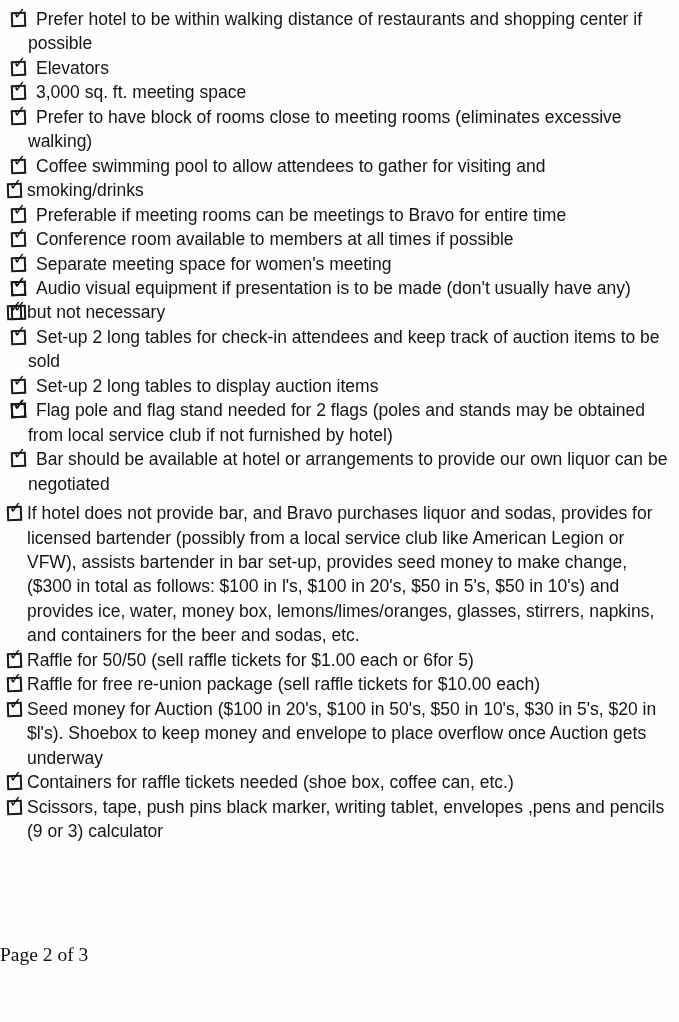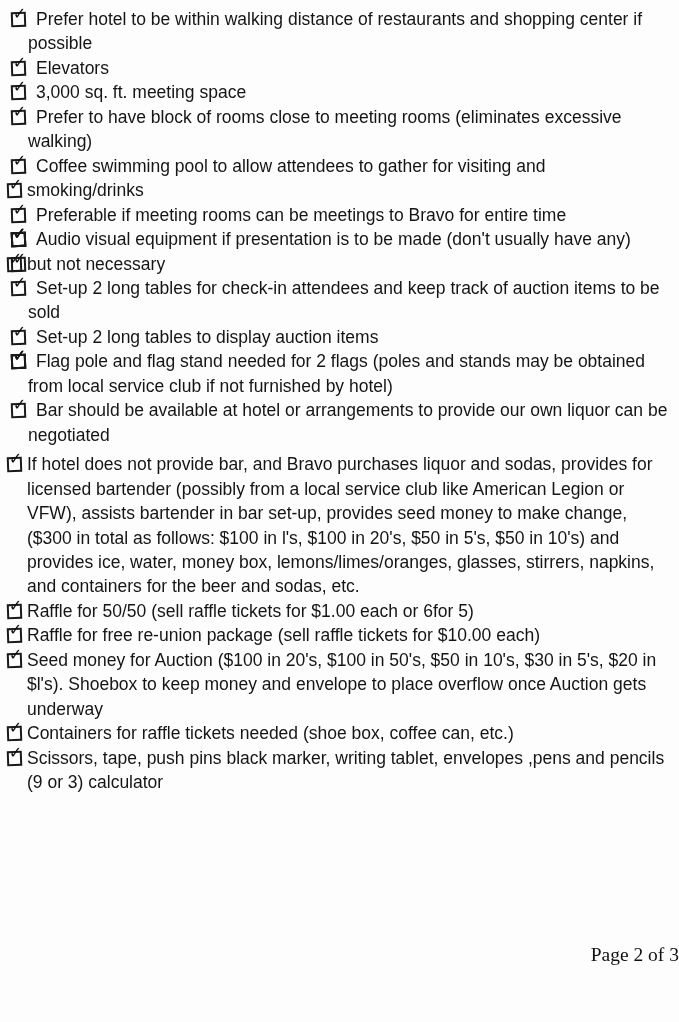--- a/index.html
+++ b/index.html
@@ -56,21 +56,21 @@
     font-weight: bold;
     line-height: 1;
     font-family: "DejaVu Sans", sans-serif;
     color: #111;
   }
   .footer {
     position: absolute;
     top: 944px;
     left: 0;
     width: 100%;
-    text-align: right;
+    text-align: left;
     font-family: "Liberation Serif", serif;
     font-size: 19.5px;
     color: #111;
   }
 </style>
 </head>
 <body>
 
 <div class="doc">
   <div id="checklist">
@@ -90,24 +90,24 @@
           <span class="tick">✓</span>
         </span><span class="txt">Coffee swimming pool to allow attendees to gather for visiting and</span></div>
       <div class="item tight"><span class="cb">
           <span class="tick">✓</span>
         </span><span class="txt">smoking/drinks</span></div>
       <div class="item wide"><span class="cb">
           <span class="tick">✓</span>
         </span><span class="txt">Preferable if meeting rooms can be meetings to Bravo for entire time</span></div>
       <div class="item wide"><span class="cb">
           <span class="tick">✓</span>
-        </span></div>
+        </span><span class="txt">Conference room available to members at all times if possible</span></div>
       <div class="item wide"><span class="cb">
           <span class="tick">✓</span>
-        </span></div>
+        </span><span class="txt">Separate meeting space for women's meeting</span></div>
       <div class="item wide"><span class="cb">
           <span class="tick">✓</span>
         </span></div>
       <div class="item wide"><span class="cb">
           <span class="tick">✓</span>
         </span><span class="txt">Audio visual equipment if presentation is to be made (don't usually have any)</span></div>
       <div class="item wide"><span class="cb">
           <span class="tick">✓</span>
         </span></div>
       <div class="item tight"><span class="cb">

